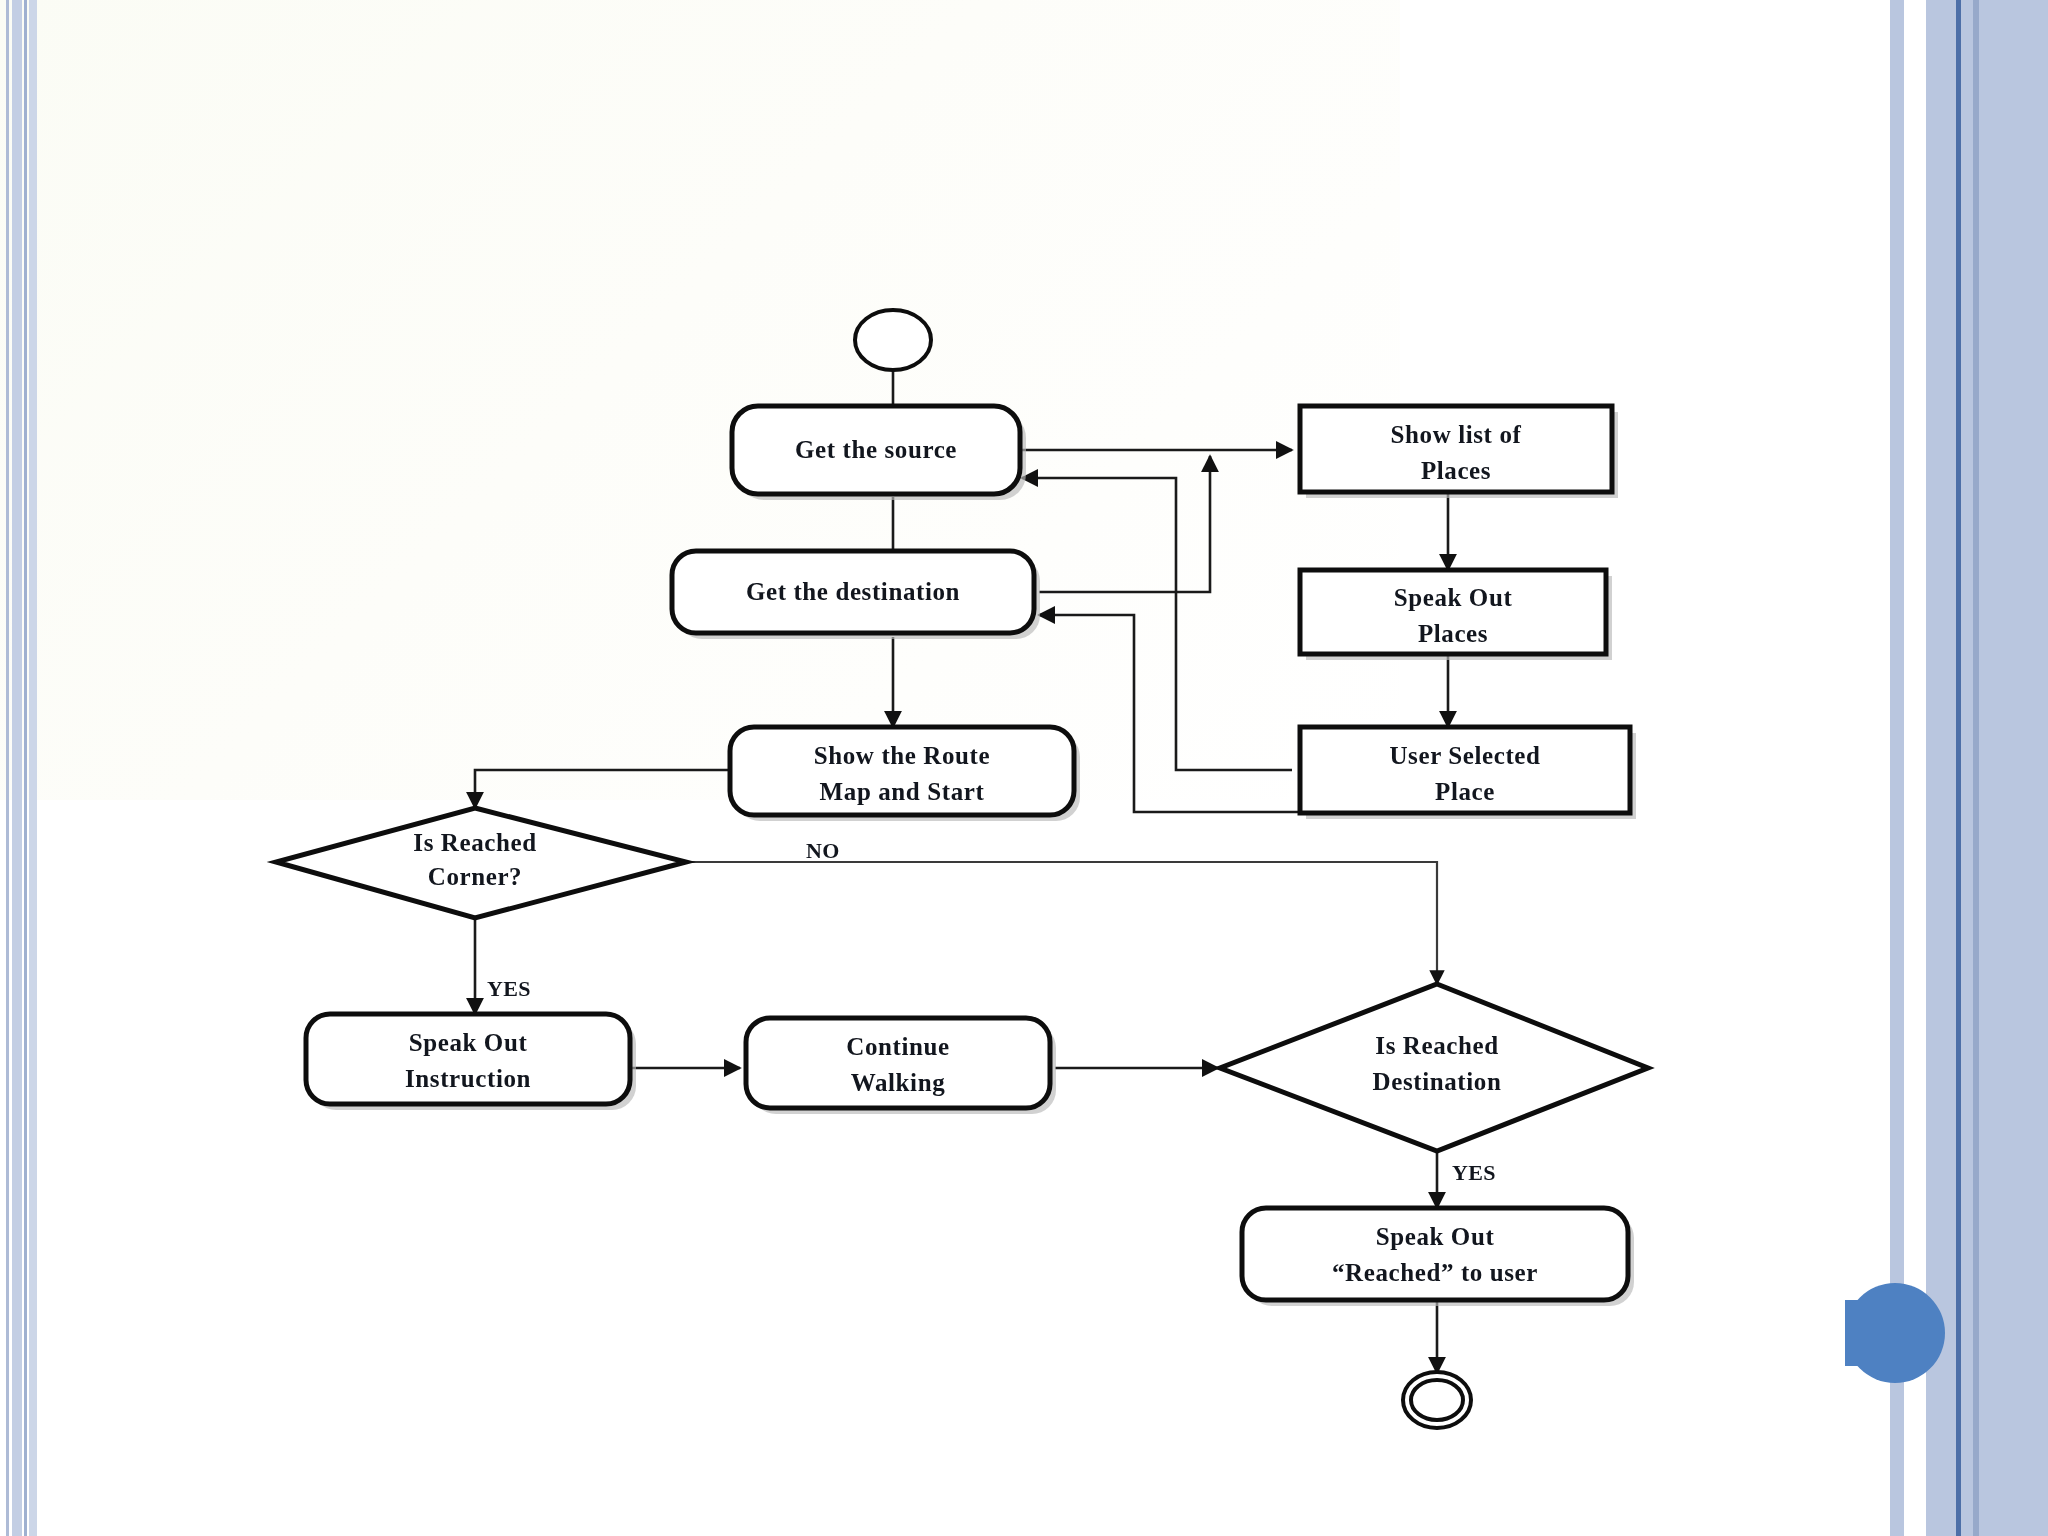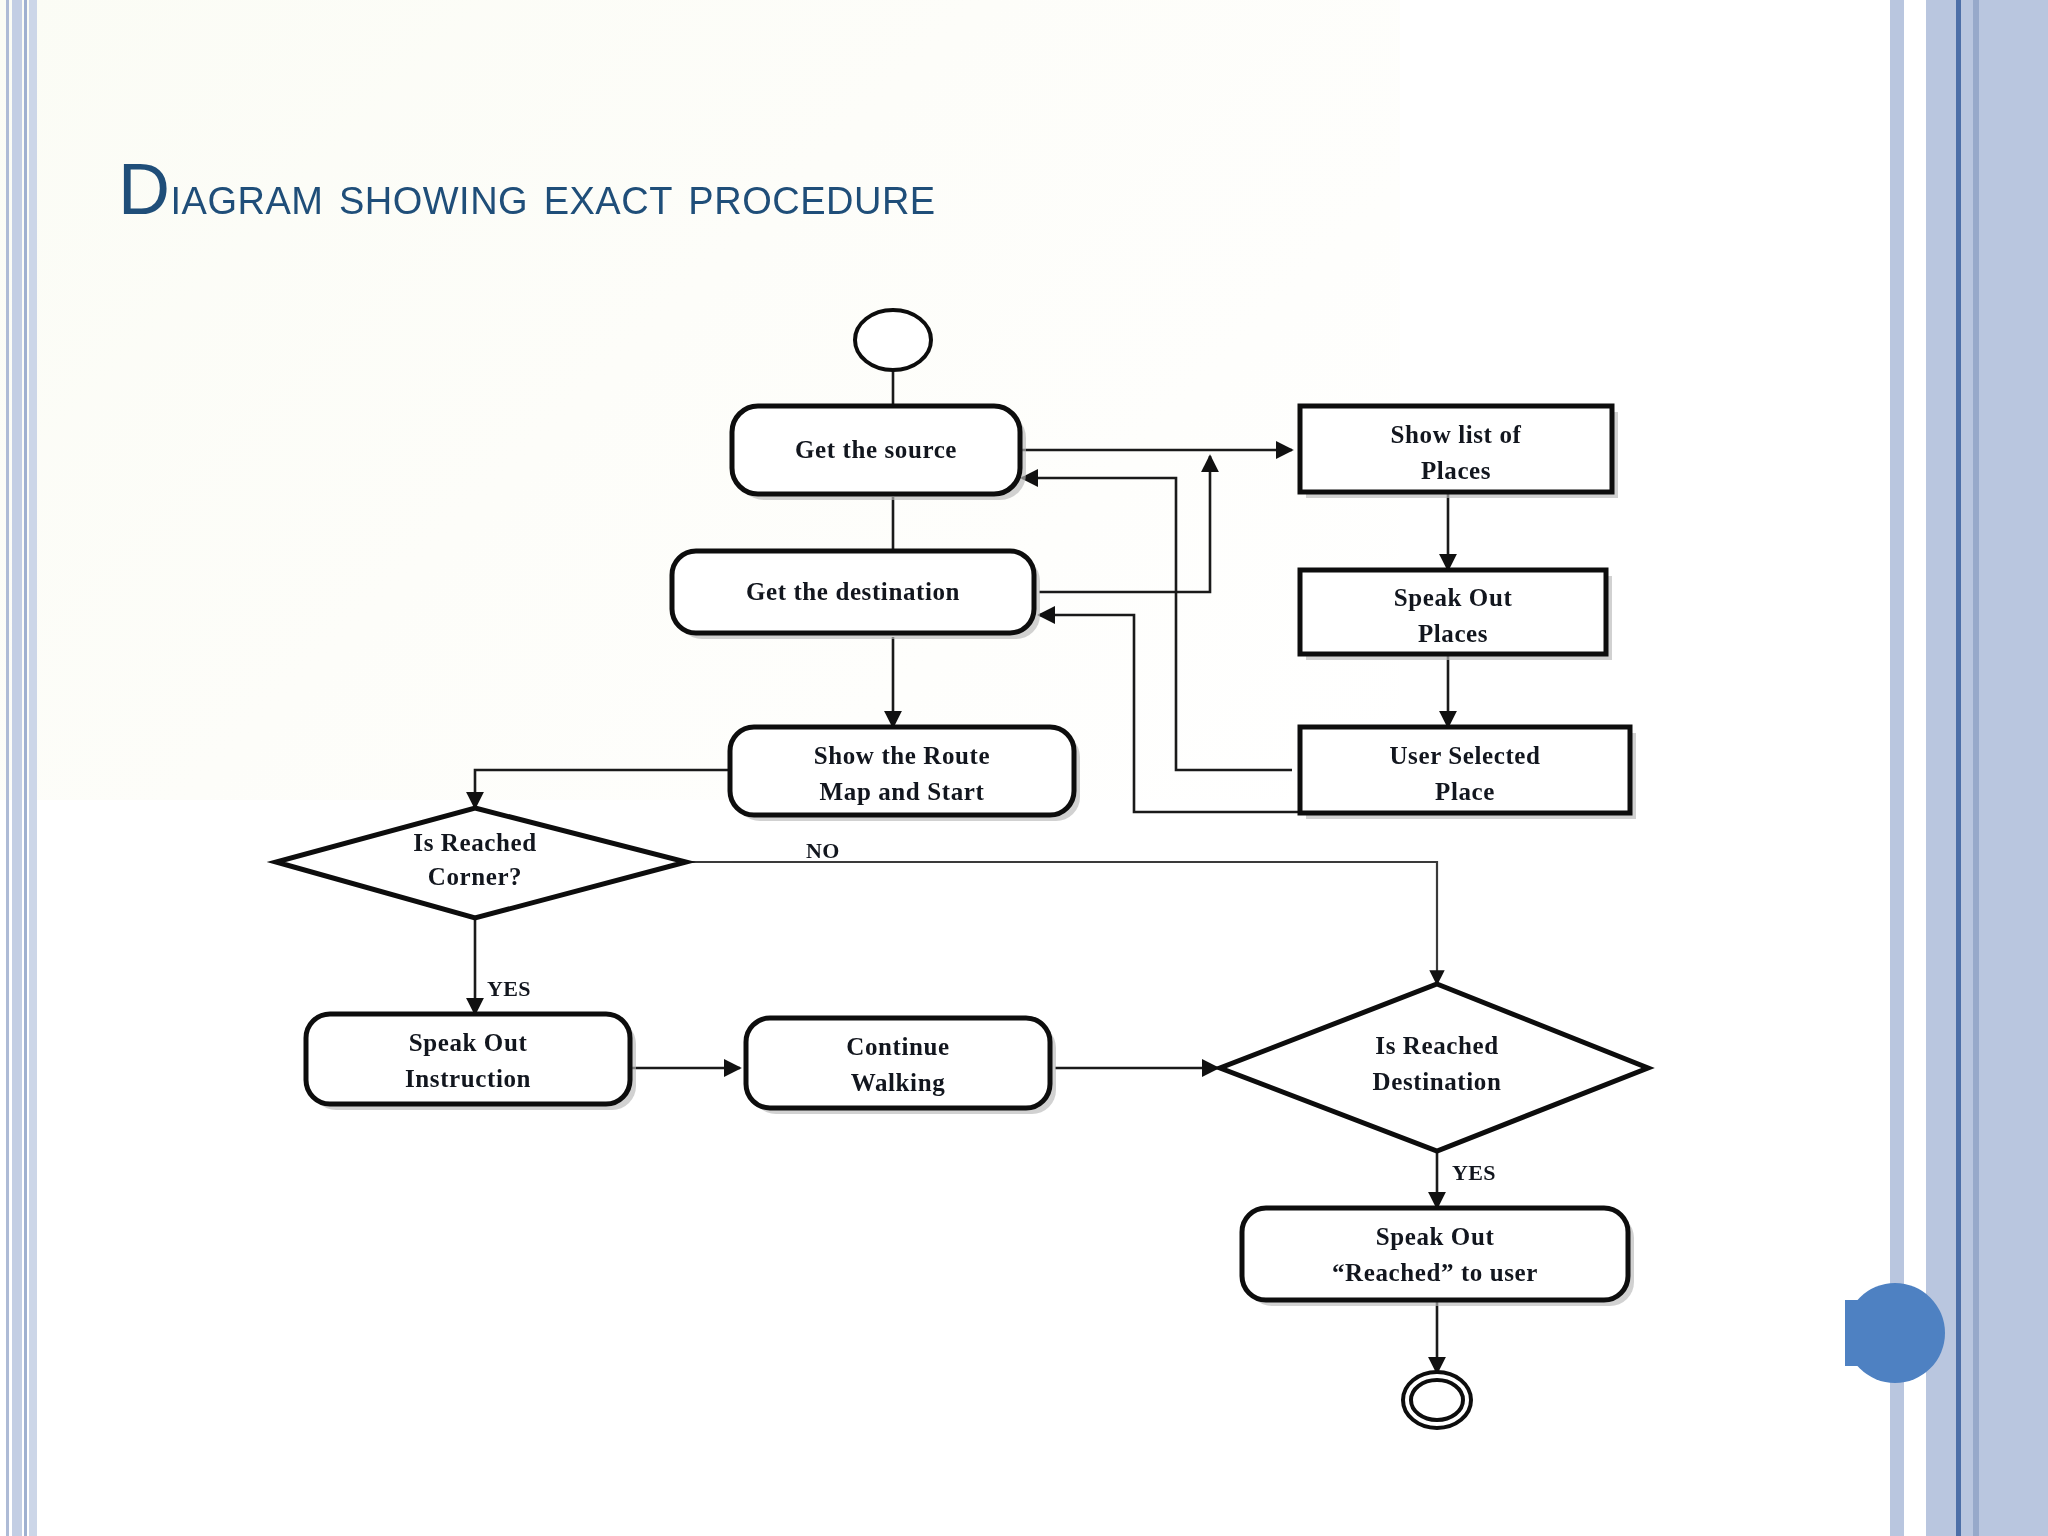--- a/index.html
+++ b/index.html
@@ -136,23 +136,20 @@
   <div class="right-stripes">
     <div class="stripe" style="left:42px;  width:14px; background:#b9c6df;"></div>
     <div class="stripe" style="left:56px;  width:22px; background:#ffffff;"></div>
     <div class="stripe" style="left:78px;  width:30px; background:#b9c6df;"></div>
     <div class="stripe" style="left:108px; width:5px;  background:#4d6fa8;"></div>
     <div class="stripe" style="left:113px; width:12px; background:#b9c6df;"></div>
     <div class="stripe" style="left:125px; width:6px;  background:#97a9ca;"></div>
     <div class="stripe" style="left:131px; width:69px; background:#b9c6df;"></div>
   </div>
 
-  <div id="page-title">
-    <span class="cap">D</span><span>iagram showing exact procedure</span>
-  </div>
 
   <svg id="flow" width="2048" height="1536" viewBox="0 0 2048 1536">
     <defs>
       <marker id="arrow" viewBox="0 0 10 10" refX="9" refY="5" markerWidth="7" markerHeight="7" orient="auto-start-reverse">
         <path d="M 0 0 L 10 5 L 0 10 z" fill="#111111"></path>
       </marker>
       <marker id="arrow-sm" viewBox="0 0 10 10" refX="9" refY="5" markerWidth="6" markerHeight="6" orient="auto-start-reverse">
         <path d="M 0 0 L 10 5 L 0 10 z" fill="#111111"></path>
       </marker>
     </defs>

